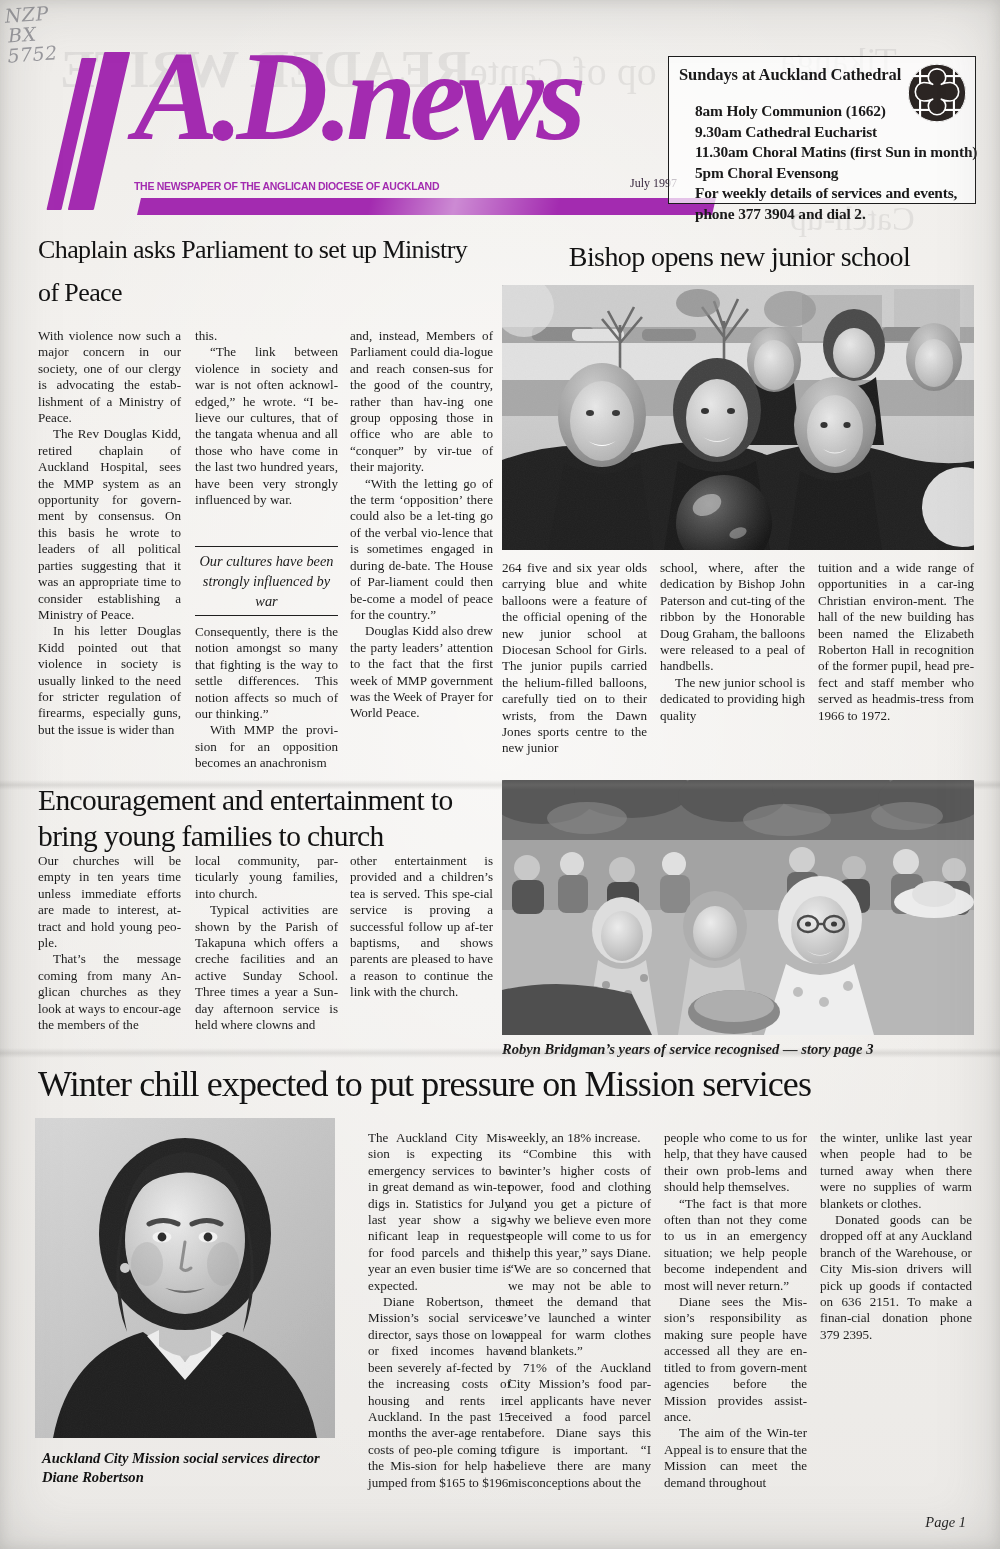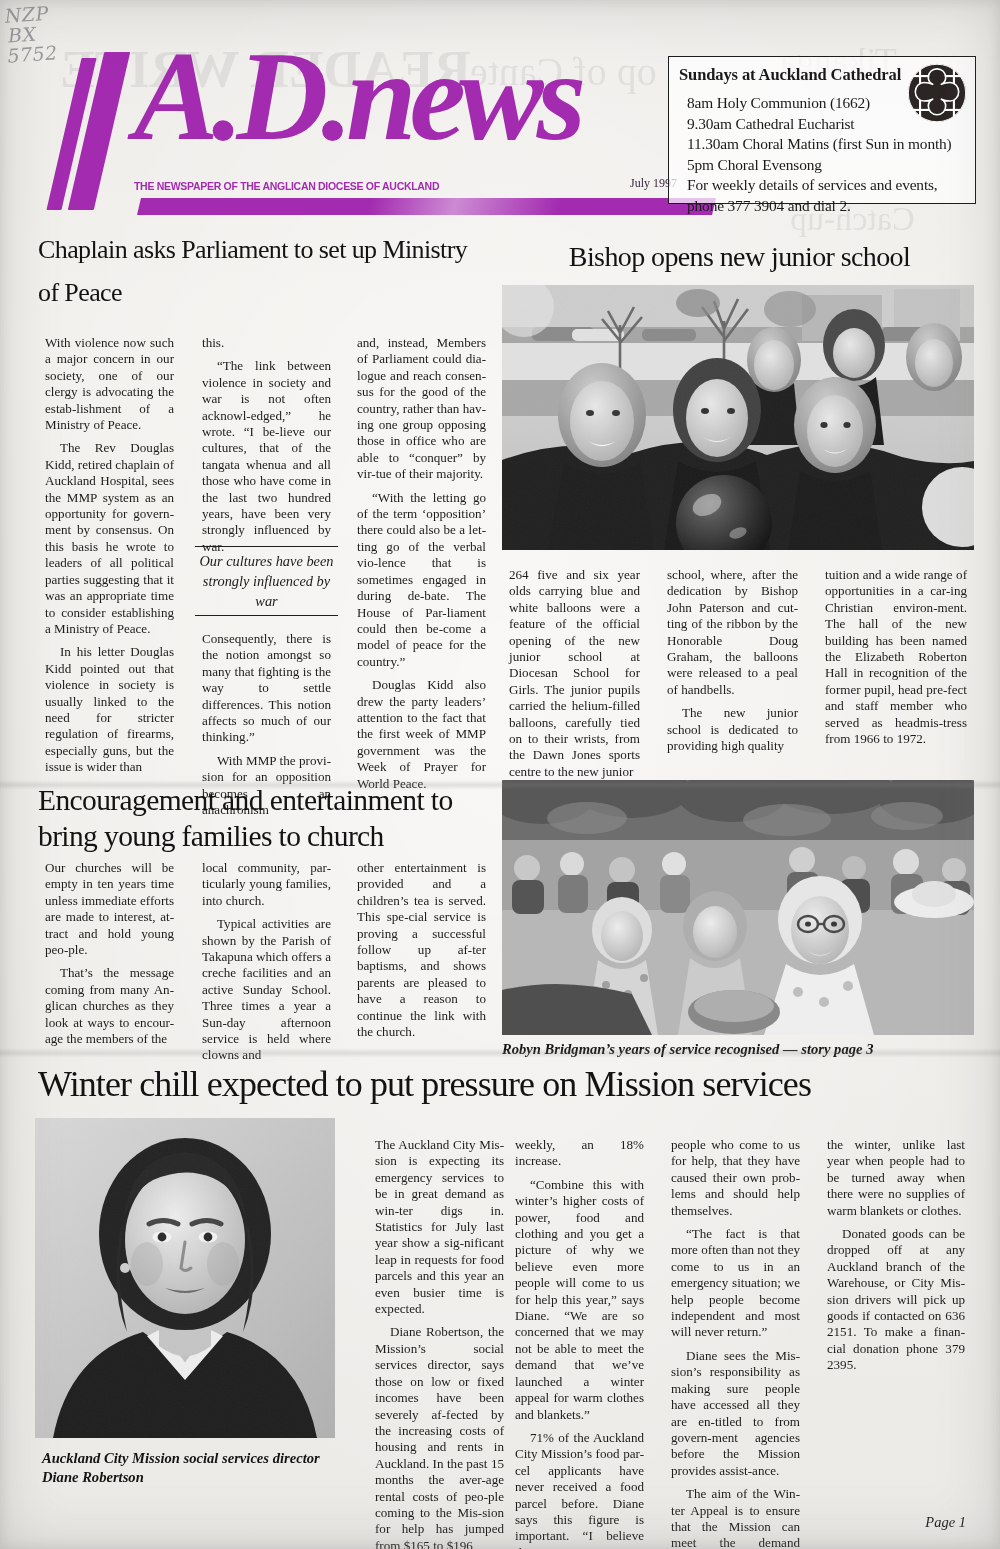--- a/index.html
+++ b/index.html
@@ -143,21 +143,21 @@
     padding: 8px 10px 6px 10px;
   }
   .cathedral-box h2 {
     margin: 0 0 2px 0;
     font-size: 16.5px;
     font-weight: bold;
     font-family: "Liberation Serif", serif;
     letter-spacing: -0.1px;
   }
   .cathedral-box ul {
-    margin: 8px; padding: 0; list-style: none;
+    margin: 16px; padding: 0; list-style: none; font-weight: bold;
   }
   .cathedral-box li {
     font-size: 15.4px;
     line-height: 20.6px;
     letter-spacing: -0.15px;
     white-space: nowrap;
   }
   .cath-logo {
     position: absolute;
     right: 7px; top: 5px;
@@ -174,21 +174,21 @@
   }
   .col {
     position: absolute;
     font-size: 13.1px;
     line-height: 16.4px;
     text-align: justify;
     text-justify: inter-word;
     hyphens: manual;
     color: #1c1c1c;
   }
-  .col p { margin: 7px; text-indent: 15px; }
+  .col p { margin: 0; text-indent: 15px; }
   .col p.first { text-indent: 0; }
   .caption {
     position: absolute;
     font-weight: bold;
     font-style: italic;
     font-size: 14.6px;
     line-height: 19px;
     color: #131313;
   }
   .rule {

